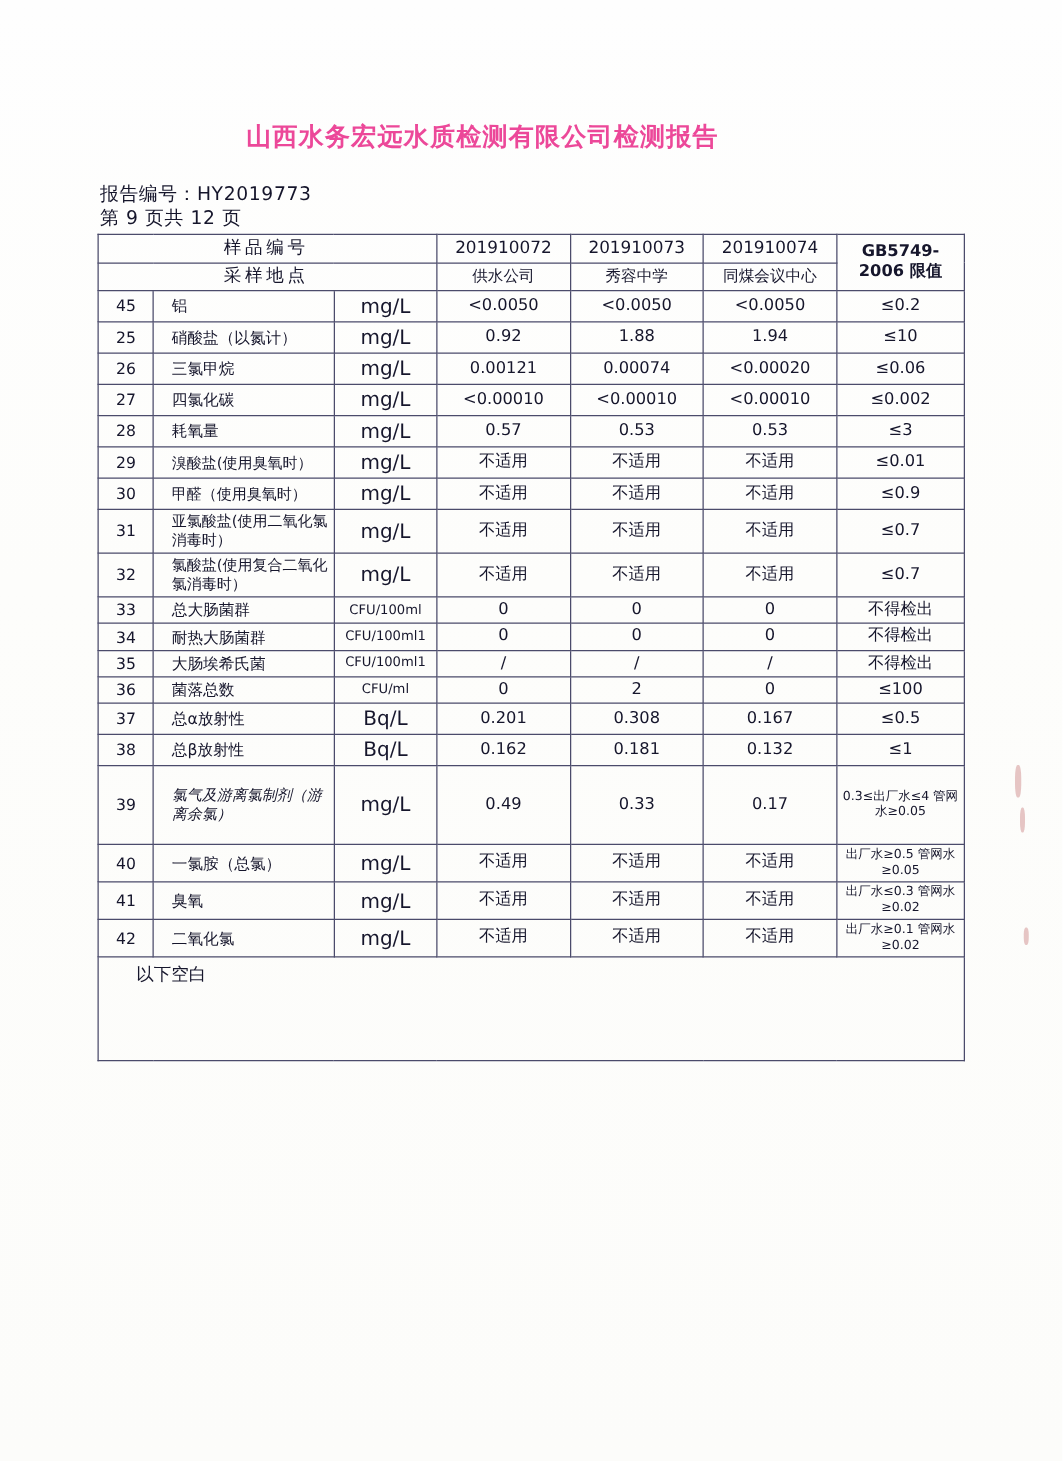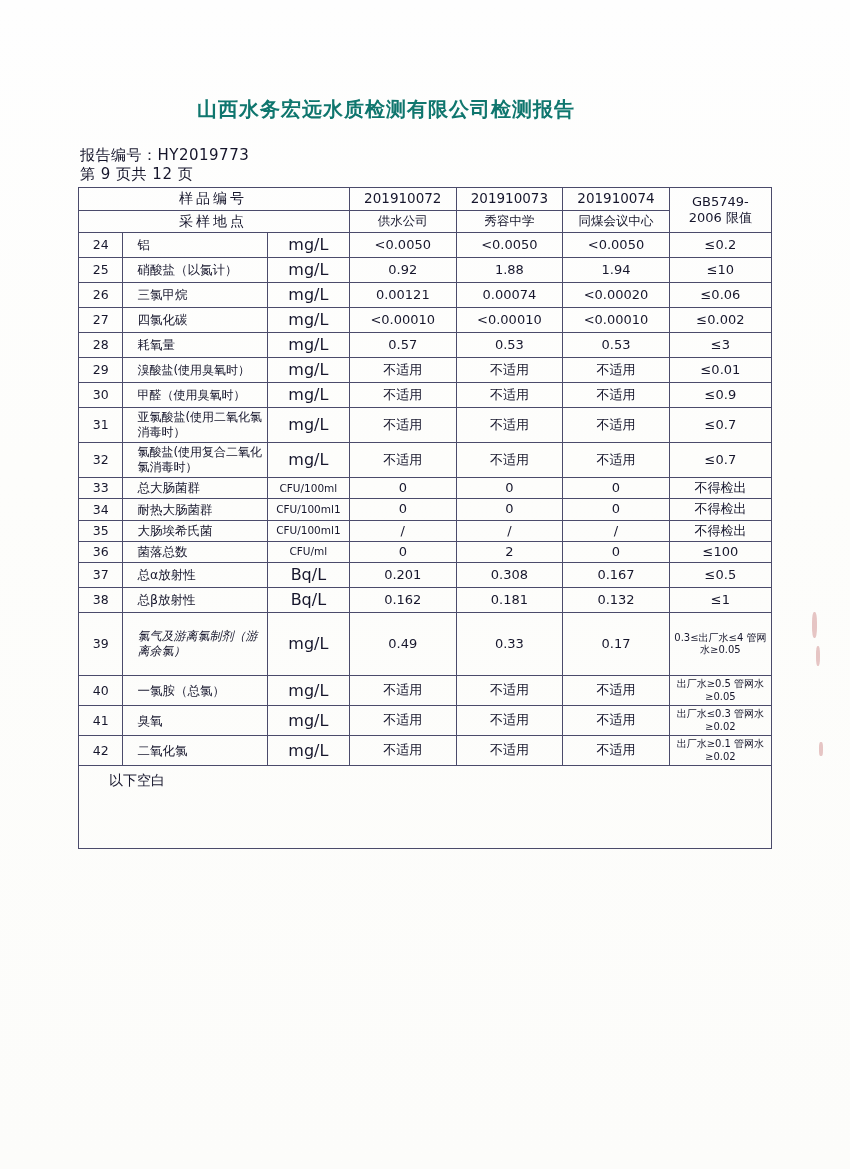--- a/index.html
+++ b/index.html
@@ -24,21 +24,21 @@
   .report-title {
     position: absolute;
     top: 96px;
     left: 0;
     width: 772px;
     text-align: center;
     font-family: "DejaVu Sans", sans-serif;
     font-weight: bold;
     font-size: 20px;
     letter-spacing: 1px;
-    color: #0f766e;
+    color: #ec4899;
   }
   .meta-row {
     position: absolute;
     top: 146px;
     left: 80px;
     width: 690px;
     display: flex;
     justify-content: space-between;
     font-size: 15px;
     font-family: "DejaVu Sans", sans-serif;
@@ -80,20 +80,21 @@
   }
   .hdr-val {
     font-family: "Liberation Serif", serif;
     font-size: 13.5px;
   }
   .hdr-loc { font-size: 12.5px; }
   .hdr-std {
     font-family: "Liberation Serif", serif;
     font-size: 13px;
     line-height: 1.5;
+    font-weight: bold;
   }
   .two-line { font-size: 12px; line-height: 1.35; margin-top: 12px; }
   .three-line { font-size: 12px; line-height: 1.35; font-style: italic; }
   .small-unit { font-size: 10.5px; letter-spacing: 0; }
   .lim-small {
     font-size: 10px;
     line-height: 1.35;
     font-family: "DejaVu Sans", sans-serif;
   }
   .tall-39 td { height: 58px; }
@@ -148,21 +149,21 @@
       </td>
     </tr>
     <tr>
       <td colspan="3" class="hdr-label">采样地点</td>
       <td class="hdr-loc">供水公司</td>
       <td class="hdr-loc">秀容中学</td>
       <td class="hdr-loc">同煤会议中心</td>
     </tr>
 
     <tr>
-      <td>24</td>
+      <td>45</td>
       <td class="c-item">铝</td>
       <td class="c-unit">mg/L</td>
       <td class="c-val">&lt;0.0050</td>
       <td class="c-val">&lt;0.0050</td>
       <td class="c-val">&lt;0.0050</td>
       <td class="c-lim">≤0.2</td>
     </tr>
     <tr>
       <td>25</td>
       <td class="c-item">硝酸盐（以氮计）</td>

